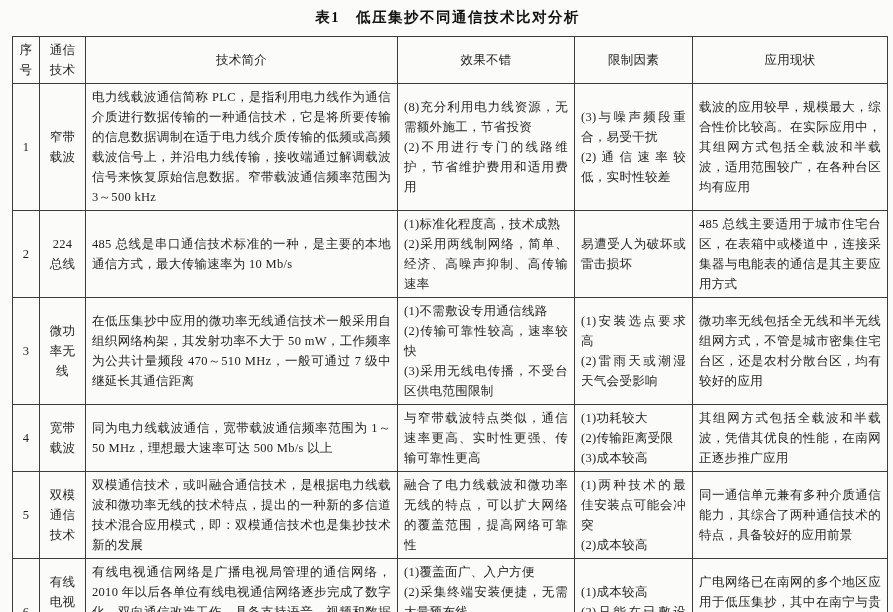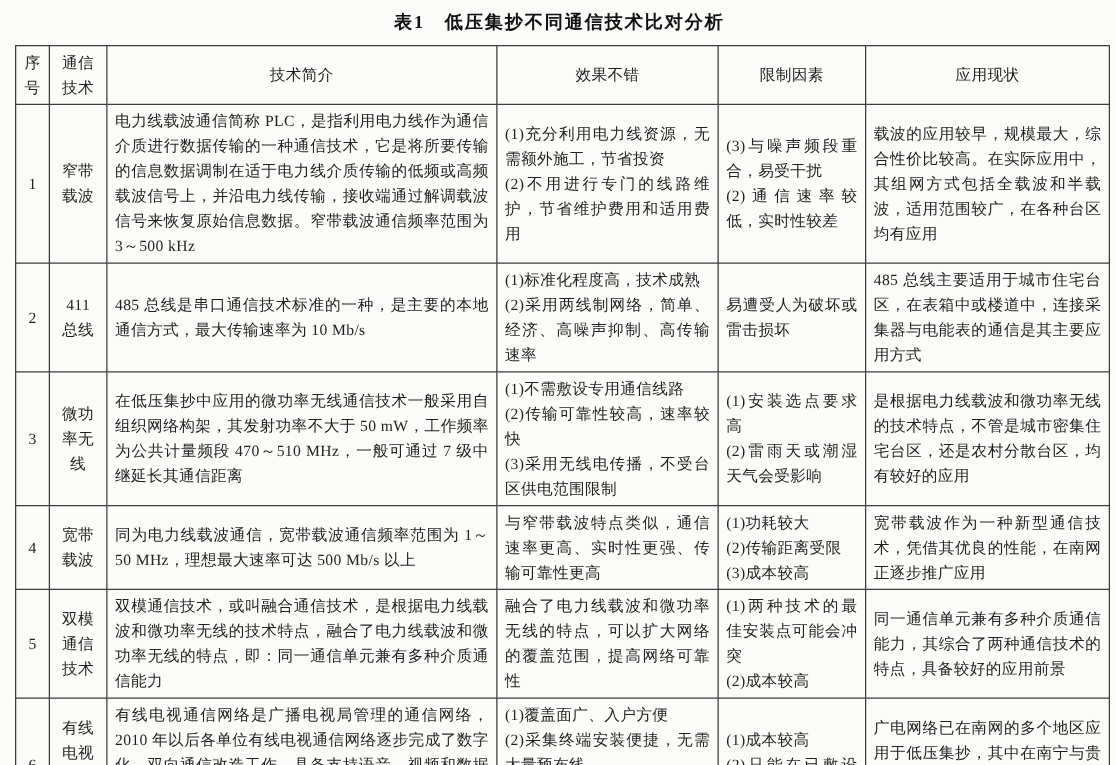--- a/index.html
+++ b/index.html
@@ -81,66 +81,66 @@
         <th>限制因素</th>
         <th>应用现状</th>
       </tr>
     </thead>
     <tbody>
       <tr>
         <td class="c-no">1</td>
         <td class="c-tech">窄带
 载波</td>
         <td class="c-intro">电力线载波通信简称 PLC，是指利用电力线作为通信介质进行数据传输的一种通信技术，它是将所要传输的信息数据调制在适于电力线介质传输的低频或高频载波信号上，并沿电力线传输，接收端通过解调载波信号来恢复原始信息数据。窄带载波通信频率范围为 3～500 kHz</td>
-        <td class="c-feat">(1)充分利用电力线资源，无需额外施工，节省投资
+        <td class="c-feat">(8)充分利用电力线资源，无需额外施工，节省投资
 (2)不用进行专门的线路维护，节省维护费用和适用费用</td>
         <td class="c-limit">(3)与噪声频段重合，易受干扰
 (2)通信速率较低，实时性较差</td>
         <td class="c-status">载波的应用较早，规模最大，综合性价比较高。在实际应用中，其组网方式包括全载波和半载波，适用范围较广，在各种台区均有应用</td>
       </tr>
       <tr>
         <td class="c-no">2</td>
-        <td class="c-tech">411
+        <td class="c-tech">224
 总线</td>
         <td class="c-intro">485 总线是串口通信技术标准的一种，是主要的本地通信方式，最大传输速率为 10 Mb/s</td>
         <td class="c-feat">(1)标准化程度高，技术成熟
 (2)采用两线制网络，简单、经济、高噪声抑制、高传输速率</td>
         <td class="c-limit">易遭受人为破坏或雷击损坏</td>
         <td class="c-status">485 总线主要适用于城市住宅台区，在表箱中或楼道中，连接采集器与电能表的通信是其主要应用方式</td>
       </tr>
       <tr>
         <td class="c-no">3</td>
         <td class="c-tech">微功
 率无
 线</td>
         <td class="c-intro">在低压集抄中应用的微功率无线通信技术一般采用自组织网络构架，其发射功率不大于 50 mW，工作频率为公共计量频段 470～510 MHz，一般可通过 7 级中继延长其通信距离</td>
         <td class="c-feat">(1)不需敷设专用通信线路
 (2)传输可靠性较高，速率较快
 (3)采用无线电传播，不受台区供电范围限制</td>
         <td class="c-limit">(1)安装选点要求高
 (2)雷雨天或潮湿天气会受影响</td>
-        <td class="c-status">是根据电力线载波和微功率无线的技术特点，不管是城市密集住宅台区，还是农村分散台区，均有较好的应用</td>
+        <td class="c-status">微功率无线包括全无线和半无线组网方式，不管是城市密集住宅台区，还是农村分散台区，均有较好的应用</td>
       </tr>
       <tr>
         <td class="c-no">4</td>
         <td class="c-tech">宽带
 载波</td>
         <td class="c-intro">同为电力线载波通信，宽带载波通信频率范围为 1～50 MHz，理想最大速率可达 500 Mb/s 以上</td>
         <td class="c-feat">与窄带载波特点类似，通信速率更高、实时性更强、传输可靠性更高</td>
         <td class="c-limit">(1)功耗较大
 (2)传输距离受限
 (3)成本较高</td>
-        <td class="c-status">宽带载波作为一种新型通信技术，凭借其优良的性能，在南网正逐步推广应用</td>
+        <td class="c-status">其组网方式包括全载波和半载波，凭借其优良的性能，在南网正逐步推广应用</td>
       </tr>
       <tr>
         <td class="c-no">5</td>
         <td class="c-tech">双模
 通信
 技术</td>
-        <td class="c-intro">双模通信技术，或叫融合通信技术，是根据电力线载波和微功率无线的技术特点，融合了电力线载波和微功率无线的特点，即：同一通信单元兼有多种介质通信能力</td>
+        <td class="c-intro">双模通信技术，或叫融合通信技术，是根据电力线载波和微功率无线的技术特点，提出的一种新的多信道技术混合应用模式，即：双模通信技术也是集抄技术新的发展</td>
         <td class="c-feat">融合了电力线载波和微功率无线的特点，可以扩大网络的覆盖范围，提高网络可靠性</td>
         <td class="c-limit">(1)两种技术的最佳安装点可能会冲突
 (2)成本较高</td>
         <td class="c-status">同一通信单元兼有多种介质通信能力，其综合了两种通信技术的特点，具备较好的应用前景</td>
       </tr>
       <tr>
         <td class="c-no">6</td>
         <td class="c-tech">有线
 电视
 通信

